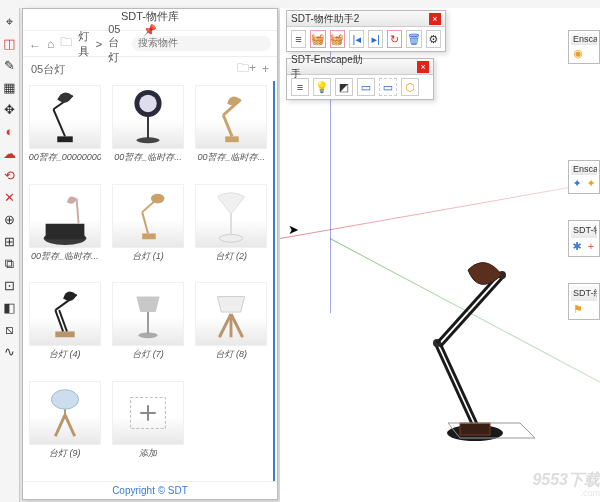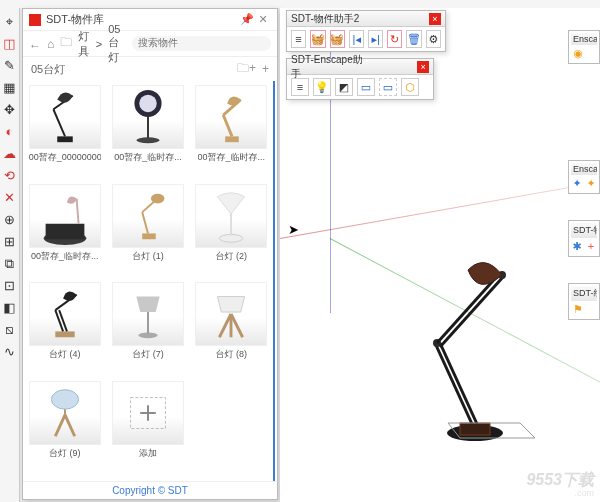--- a/index.html
+++ b/index.html
@@ -1,31 +1,31 @@
 <!DOCTYPE html>
 <html><head>
 <meta charset="utf-8">
 <style>
   * { box-sizing: border-box; margin: 0; padding: 0; font-family: "Microsoft YaHei", Arial, sans-serif; }
   body { width: 600px; height: 502px; background: #e8e8e8; position: relative; overflow: hidden; font-size: 11px; color: #333; }
   .topbar { position: absolute; left: 0; top: 0; right: 0; height: 8px; background: #f5f5f5; display: flex; gap: 4px; padding-left: 20px; }
   .left-tools { position: absolute; left: 0; top: 8px; width: 20px; height: 494px; background: #f5f5f5; border-right: 1px solid #ccc; display: flex; flex-direction: column; align-items: center; gap: 6px; padding-top: 6px; }
   .left-tools div { width: 16px; height: 16px; font-size: 13px; text-align: center; line-height: 16px; cursor: pointer; }
   .panel { position: absolute; left: 22px; top: 8px; width: 256px; height: 492px; background: #fff; border: 1px solid #bbb; box-shadow: 2px 2px 6px rgba(0,0,0,0.15); display: flex; flex-direction: column; }
-  .panel-title { height: 22px; background: #fff; border-bottom: 1px solid #eee; display: flex; align-items: center; padding: 0 6px; font-size: 11px; color: #444; }
+  .panel-title { height: 22px; background: #fff; border-bottom: 1px solid #eee; display: flex; align-items: center; padding: 0 6px; font-size: 11px; color: #444; flex-direction: column; }
   .panel-title .logo { width: 12px; height: 12px; background: #e2231a; margin-right: 5px; }
   .panel-title .spacer { flex: 1; }
   .panel-title .wbtn { width: 16px; text-align: center; color: #888; cursor: pointer; }
   .panel-nav { height: 26px; border-bottom: 1px solid #eee; display: flex; align-items: center; padding: 0 6px; gap: 6px; font-size: 11px; color: #555; }
   .panel-nav .nbtn { cursor: pointer; color: #888; font-size: 12px; }
   .panel-nav input { flex: 0 0 60px; border: none; background: #f5f5f5; border-radius: 8px; padding: 2px 6px; font-size: 10px; color: #888; margin-left: auto; font-family: Liberation Mono, monospace; }
   .panel-sub { height: 24px; display: flex; align-items: center; padding: 0 8px; font-size: 11px; color: #666; }
   .panel-sub .spacer { flex: 1; }
   .panel-sub .sbtn { color: #999; cursor: pointer; margin-left: 6px; font-size: 12px; }
-  .grid { flex: 1; overflow-y: auto; padding: 4px 1px; display: grid; grid-template-columns: repeat(3, 1fr); gap: 2px; border-right: 2px solid #3a7bd5; margin-right: 2px; }
+  .grid { flex: 1; overflow-y: auto; padding: 4px 1px; display: grid; grid-template-columns: repeat(3, 1fr); gap: 2px; border-right: 2px solid #3a7bd5; margin-right: 2px; font-style: italic; }
   .cell { display: flex; flex-direction: column; align-items: center; }
   .thumb { width: 72px; height: 64px; background: linear-gradient(#fff 55%, #e8e8e8 100%); border: 1px solid #f0f0f0; position: relative; overflow: hidden; }
   .thumb svg { width: 100%; height: 100%; }
   .cap { font-size: 9px; color: #555; margin-top: 2px; white-space: nowrap; overflow: hidden; max-width: 72px; text-align: center; }
   .panel-foot { height: 18px; text-align: center; font-size: 10px; color: #3a7bd5; border-top: 1px solid #eee; line-height: 18px; }
   .viewport { position: absolute; left: 280px; top: 8px; right: 0; bottom: 0; background: #fff; }
   .axis-x { position: absolute; left: 0; top: 230px; width: 100%; height: 1px; background: linear-gradient(to right, rgba(200,30,30,0.5), rgba(200,30,30,0.15)); transform: rotate(-10deg); transform-origin: left center; }
   .axis-y { position: absolute; left: 50px; top: 230px; width: 400px; height: 1px; background: linear-gradient(to right, rgba(30,150,30,0.5), rgba(30,150,30,0.15)); transform: rotate(28deg); transform-origin: left center; }
   .axis-z { position: absolute; left: 50px; top: 5px; width: 1px; height: 300px; background: rgba(30,30,200,0.4); }
   .viewport .cursor { position: absolute; left: 8px; top: 214px; font-size: 13px; color: #000; }
@@ -36,21 +36,21 @@
   .float .fb { padding: 3px 4px; display: flex; gap: 4px; }
   .ibtn { width: 18px; height: 18px; border: 1px solid #ccc; background: #fff; display: flex; align-items: center; justify-content: center; font-size: 11px; cursor: pointer; }
   .ibtn.red { color: #e2231a; border-color: #e9a; }
   .ibtn.blue { color: #2a6bcf; }
   .ibtn.orange { color: #f0a020; }
   .right-docks { position: absolute; right: 0; top: 30px; width: 32px; display: flex; flex-direction: column; gap: 26px; }
   .dock { background: #fff; border: 1px solid #bbb; font-size: 9px; padding: 2px; }
   .dock .dt { background: linear-gradient(#fafafa,#e8e8e8); padding: 1px 2px; margin-bottom: 2px; white-space: nowrap; overflow: hidden; }
   .dock .di { display: flex; gap: 2px; }
   .dock .di span { width: 14px; height: 14px; font-size: 11px; text-align: center; }
-  .watermark { position: absolute; right: 6px; bottom: 4px; font-size: 16px; font-style: italic; font-weight: bold; color: #ddd; text-shadow: 0 1px 0 #fff; }
+  .watermark { position: absolute; right: 0; bottom: 4px; font-size: 16px; font-style: italic; font-weight: bold; color: #ddd; text-shadow: 0 1px 0 #fff; }
   .watermark small { font-size: 9px; display: block; text-align: right; color: #e5e5e5; font-weight: normal; font-style: normal; margin-top: -3px; }
 </style>
 </head>
 <body>
 
 <div class="topbar"></div>
 
 <div class="left-tools">
   <div>⌖</div>
   <div style="color:#d33">◫</div>

